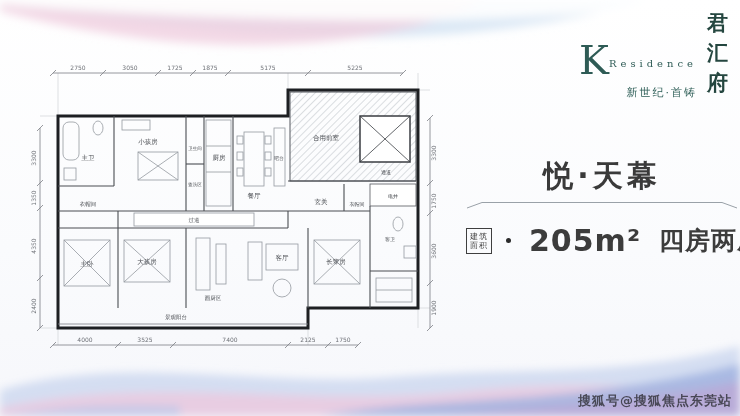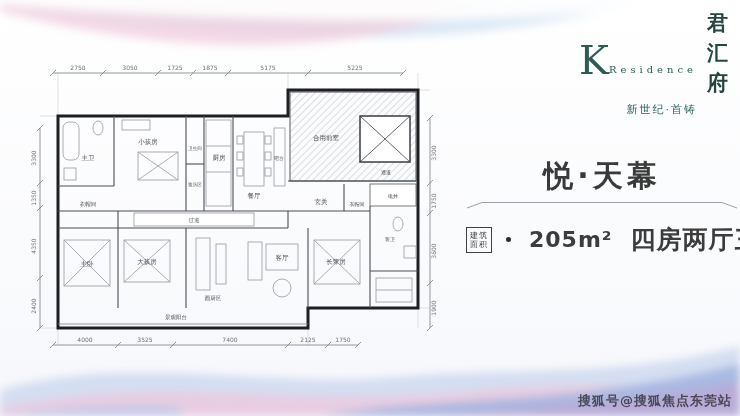--- a/index.html
+++ b/index.html
@@ -15,36 +15,36 @@
   
   .plan{position:absolute;left:26px;top:56px;width:430px;height:310px;}
   .plan text{font-family:"DejaVu Sans","Liberation Sans",sans-serif;}
 
   
   .brand{position:absolute;top:8px;right:12px;display:flex;gap:10px;color:#2e5b55;}
   .brand .west{margin-top:36px;text-align:right;}
   .brand .kline{display:flex;align-items:flex-end;justify-content:flex-end;}
   .brand .k{font-family:"DejaVu Serif","Liberation Serif",serif;font-size:40px;line-height:.8;}
   .brand .kstack{display:flex;flex-direction:column;align-items:flex-start;}
-  .brand .residence{font-family:"DejaVu Serif","Liberation Serif",serif;font-size:10px;letter-spacing:4px;margin-bottom:1px;}
+  .brand .residence{font-family:"DejaVu Serif","Liberation Serif",serif;font-size:10px;letter-spacing:4px;margin-bottom:7px;}
   .brand .ingsman{font-family:"DejaVu Serif","Liberation Serif",serif;font-size:22px;line-height:.85;}
-  .brand .tagline{font-size:11px;letter-spacing:2px;margin-top:26px;color:#2f5f58;}
+  .brand .tagline{font-size:11px;letter-spacing:2px;margin-top:9px;color:#2f5f58;}
   .brand .kanji-col{display:flex;flex-direction:column;align-items:center;gap:9px;margin-top:4px;}
   .brand .kanji{font-family:"DejaVu Serif","Liberation Serif",serif;font-size:21px;font-weight:bold;color:#24463f;line-height:1;}
 
   
   .listing{position:absolute;left:466px;top:158px;width:272px;text-align:center;color:#3a3a3a;}
   .listing .title{font-size:30px;font-weight:bold;letter-spacing:4px;line-height:36px;text-align:center;}
   .listing .divider{display:block;margin:7px auto 0 auto;}
   .listing .arearow{display:flex;align-items:center;justify-content:flex-start;gap:18px;margin-top:12px;}
   .badge{width:24px;height:24px;border:1.5px solid #3f3f3f;display:flex;flex-direction:column;
          align-items:center;justify-content:center;flex:0 0 auto;}
   .badge div{font-size:8px;line-height:9px;color:#3f3f3f;letter-spacing:1px;}
   .dot{width:5px;height:5px;border-radius:50%;background:#2b2b2b;flex:0 0 auto;margin-left:-4px;}
-  .area-val{font-size:22px;font-weight:600;color:#3c3c3c;letter-spacing:1px;white-space:nowrap;text-align:center;}
+  .area-val{font-size:30px;font-weight:600;color:#3c3c3c;letter-spacing:1px;white-space:nowrap;text-align:center;}
   .rooms-txt{font-size:25px;font-weight:600;color:#3c3c3c;letter-spacing:1px;white-space:nowrap;}
 
   
   .watermark{position:absolute;right:8px;bottom:6px;font-size:13px;font-weight:bold;
              color:#3d3d48;letter-spacing:1px;opacity:.9;}
 </style>
 </head>
 <body>
 
 <svg class="wave top" viewBox="0 0 740 72">

